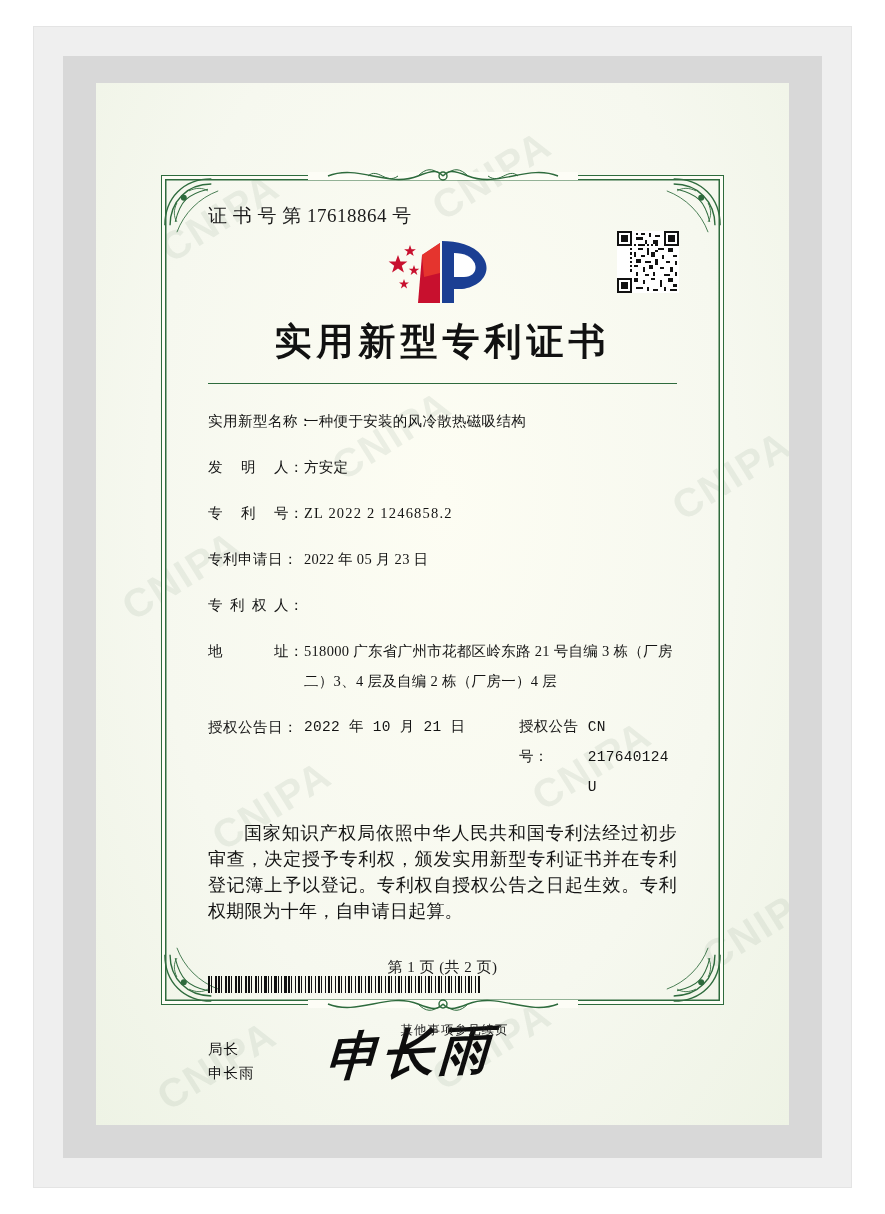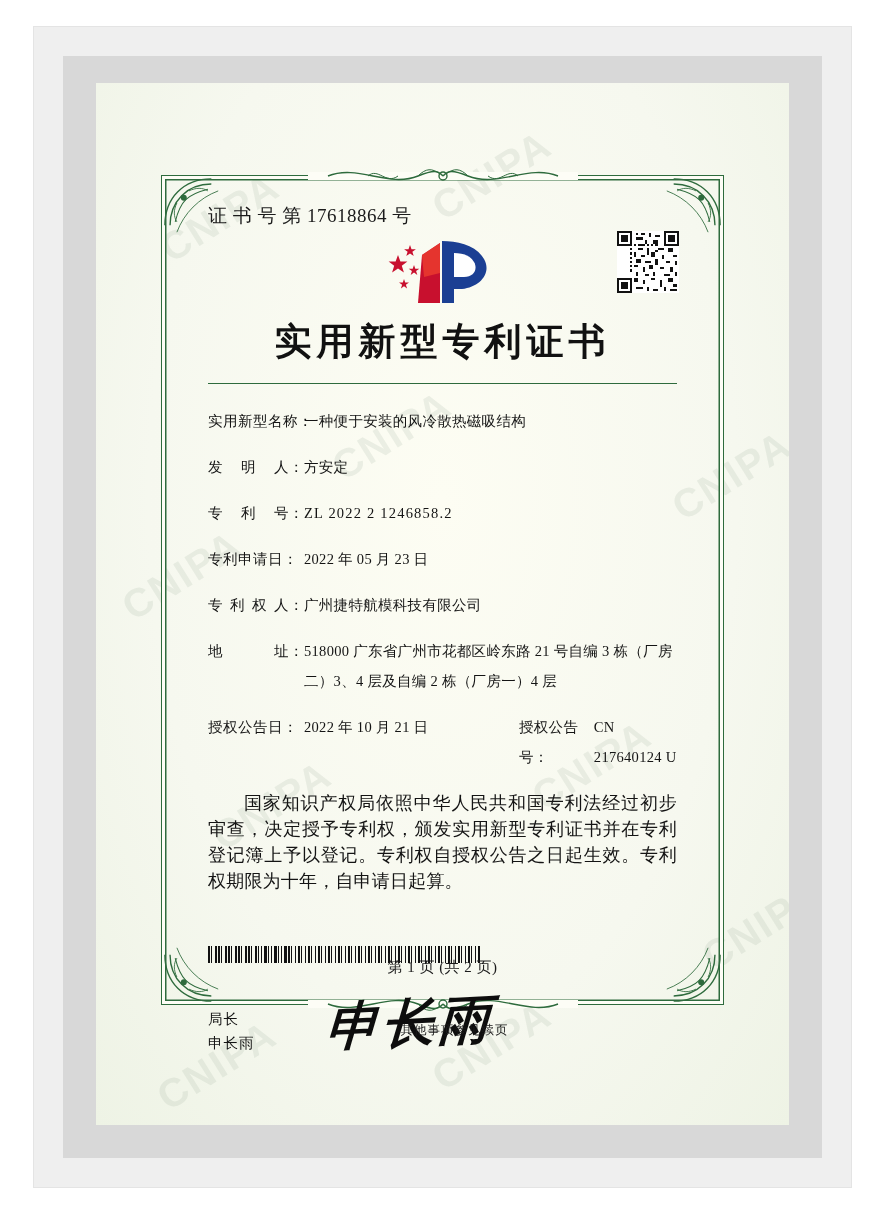--- a/index.html
+++ b/index.html
@@ -176,21 +176,21 @@
     display: flex;
     justify-content: space-between;
   }
   .field-value {
     flex: 1;
     letter-spacing: 0.3px;
   }
   .field-value.mono-ish {
     letter-spacing: 1.2px;
   }
-  .field.two-col .field-value { display: flex; }
+  .field.two-col .field-value { display: flex; font-family: Liberation Mono, monospace; }
   .grant-col-a { width: 215px; flex: 0 0 215px; }
   .grant-label-b { margin-right: 6px; }
 
   .paras {
     font-size: 18px;
     line-height: 26px;
     color: #141414;
     margin-top: 18px;
   }
   .paras p {
@@ -497,21 +497,20 @@
               <div class="field-value">2022 年 05 月 23 日</div>
             </div>
 
             <div class="field">
               <div class="field-label spread">
                 <span>专</span>
                 <span>利</span>
                 <span>权</span>
                 <span>人：</span>
               </div>
-              <div class="field-value">广州捷特航模科技有限公司</div>
             </div>
 
             <div class="field">
               <div class="field-label spread">
                 <span>地</span>
                 <span>址：</span>
               </div>
               <div class="field-value">518000 广东省广州市花都区岭东路 21 号自编 3 栋（厂房二）3、4 层及自编 2 栋（厂房一）4 层</div>
             </div>
 

